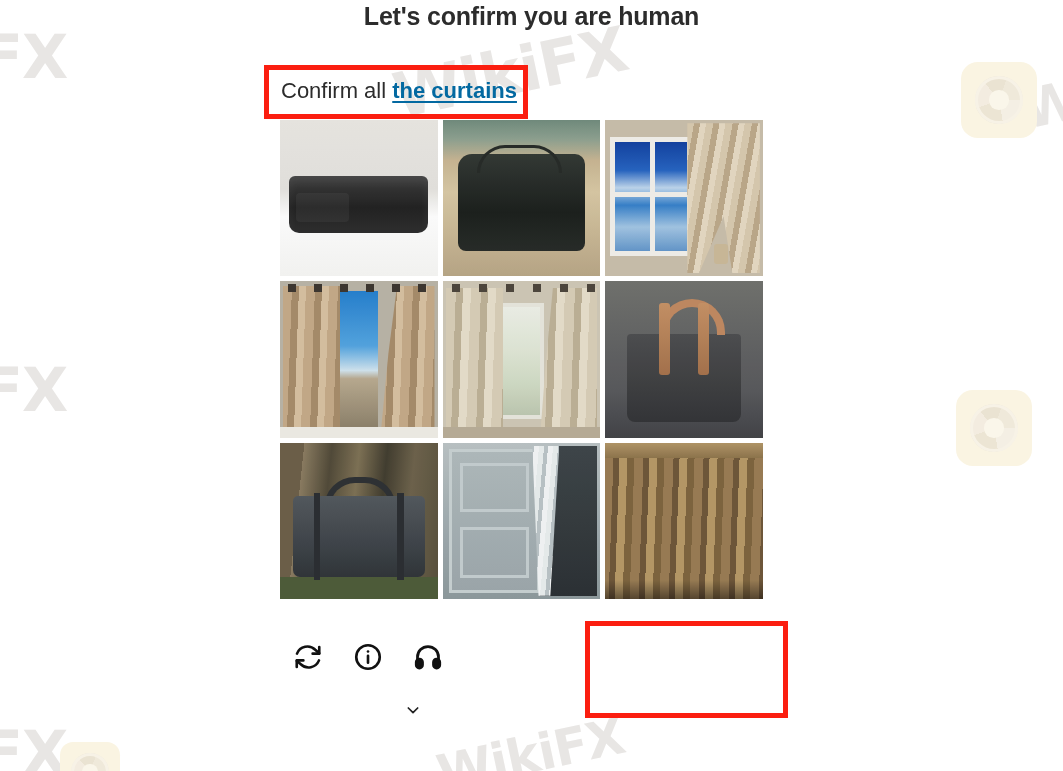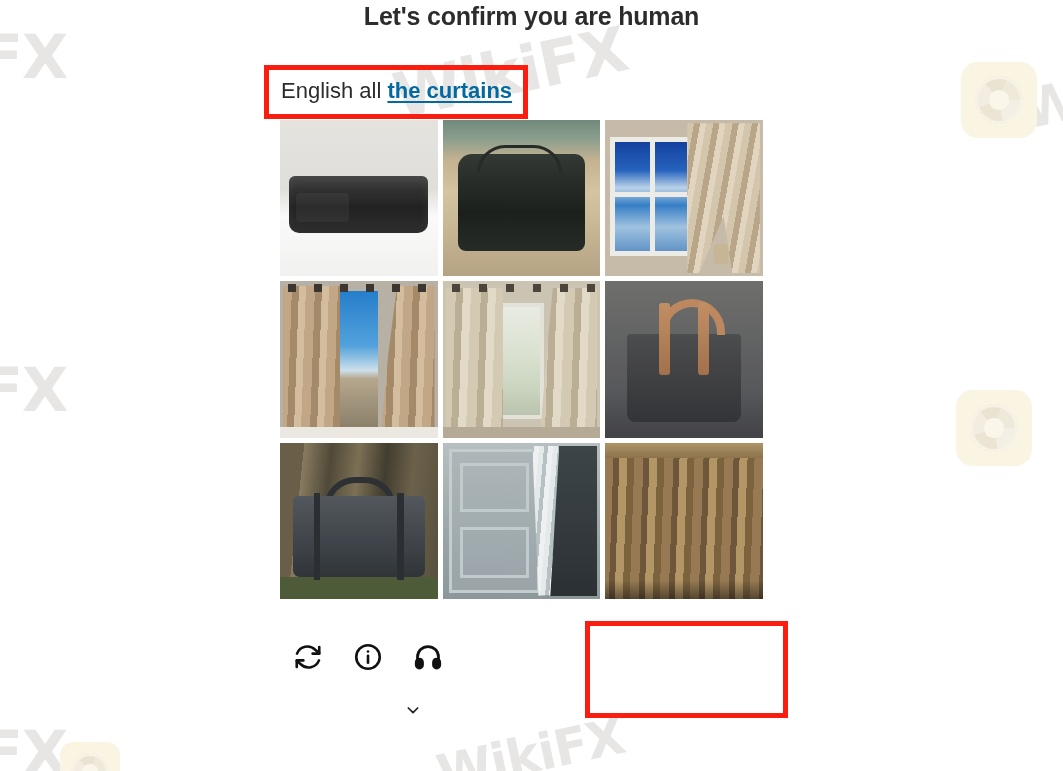--- a/index.html
+++ b/index.html
@@ -383,21 +383,21 @@
   <div class="wm-logo" style="left:60px; top:742px; width:60px; height:60px;">
     <div class="bird"></div>
   </div>
 </div>
 
 <div class="captcha">
 
   <div class="title">Let's confirm you are human</div>
 
   <div class="instruction">
-    <span>English all </span><span class="target">the curtains</span>
+    <span>Confirm all </span><span class="target">the curtains</span>
   </div>
 
   <div class="grid">
 
     <div class="tile">
       <div class="art-bag-bed"></div>
 
     </div>
 
     <div class="tile">

